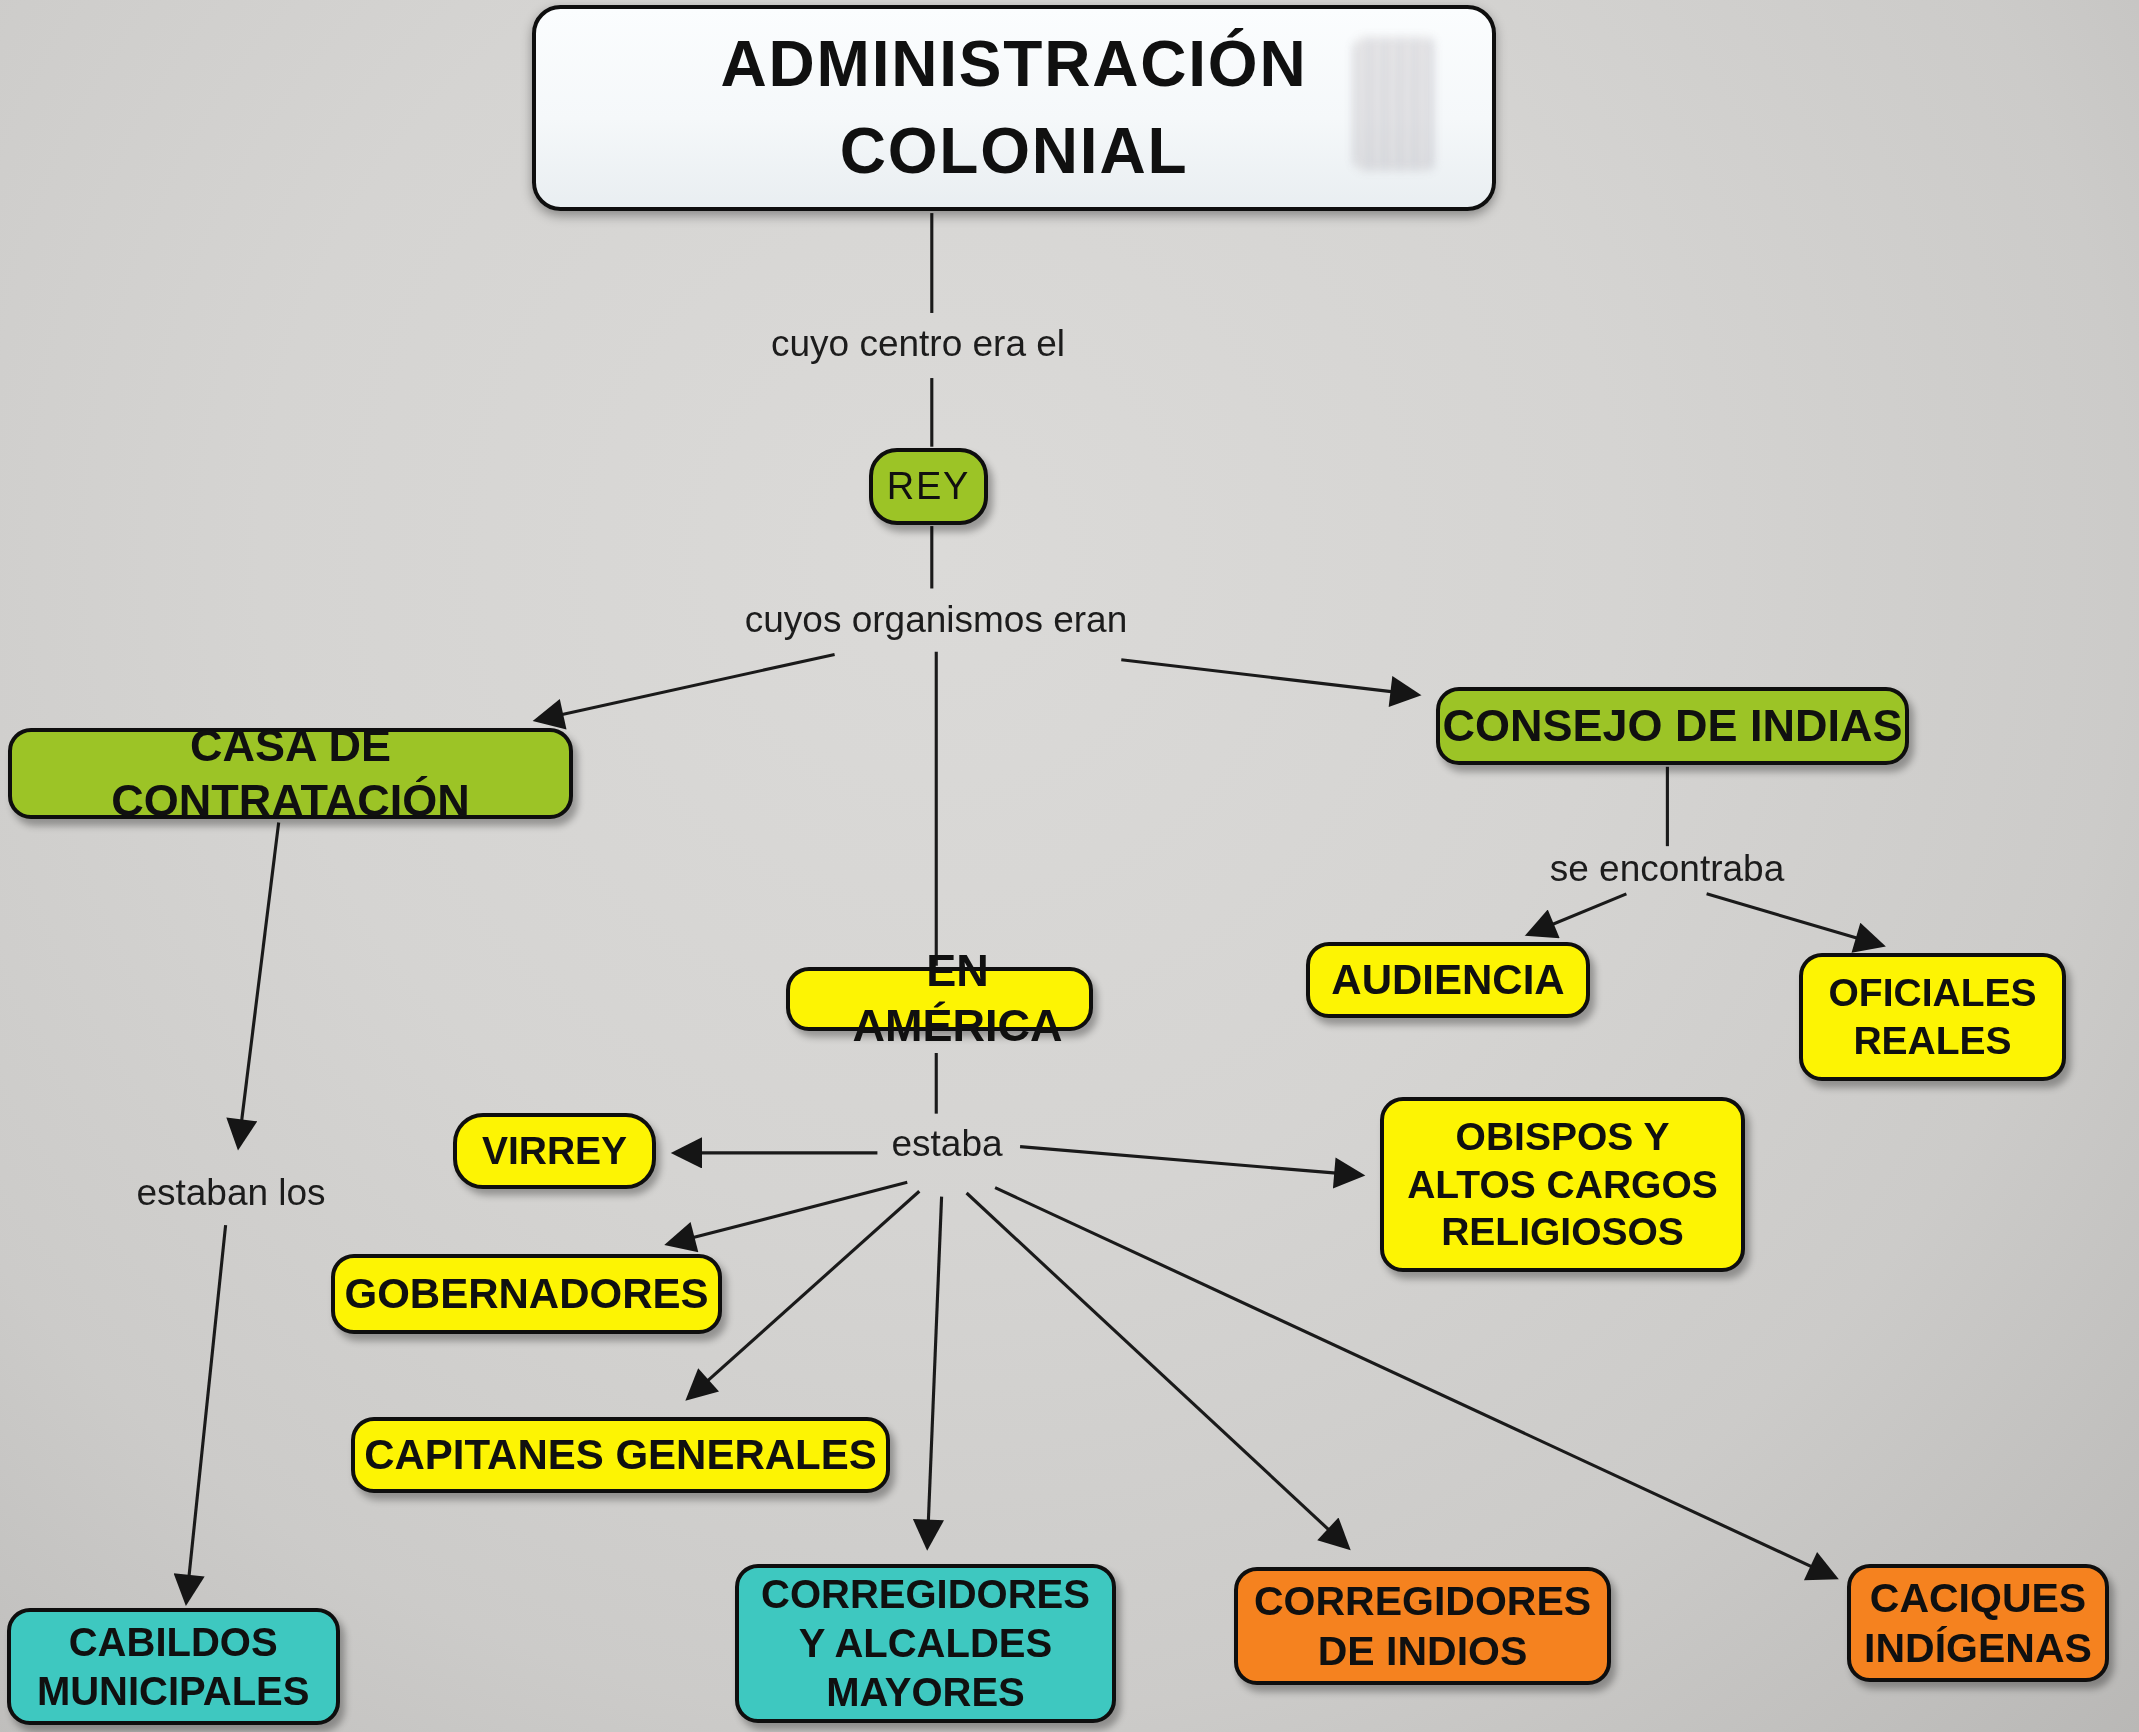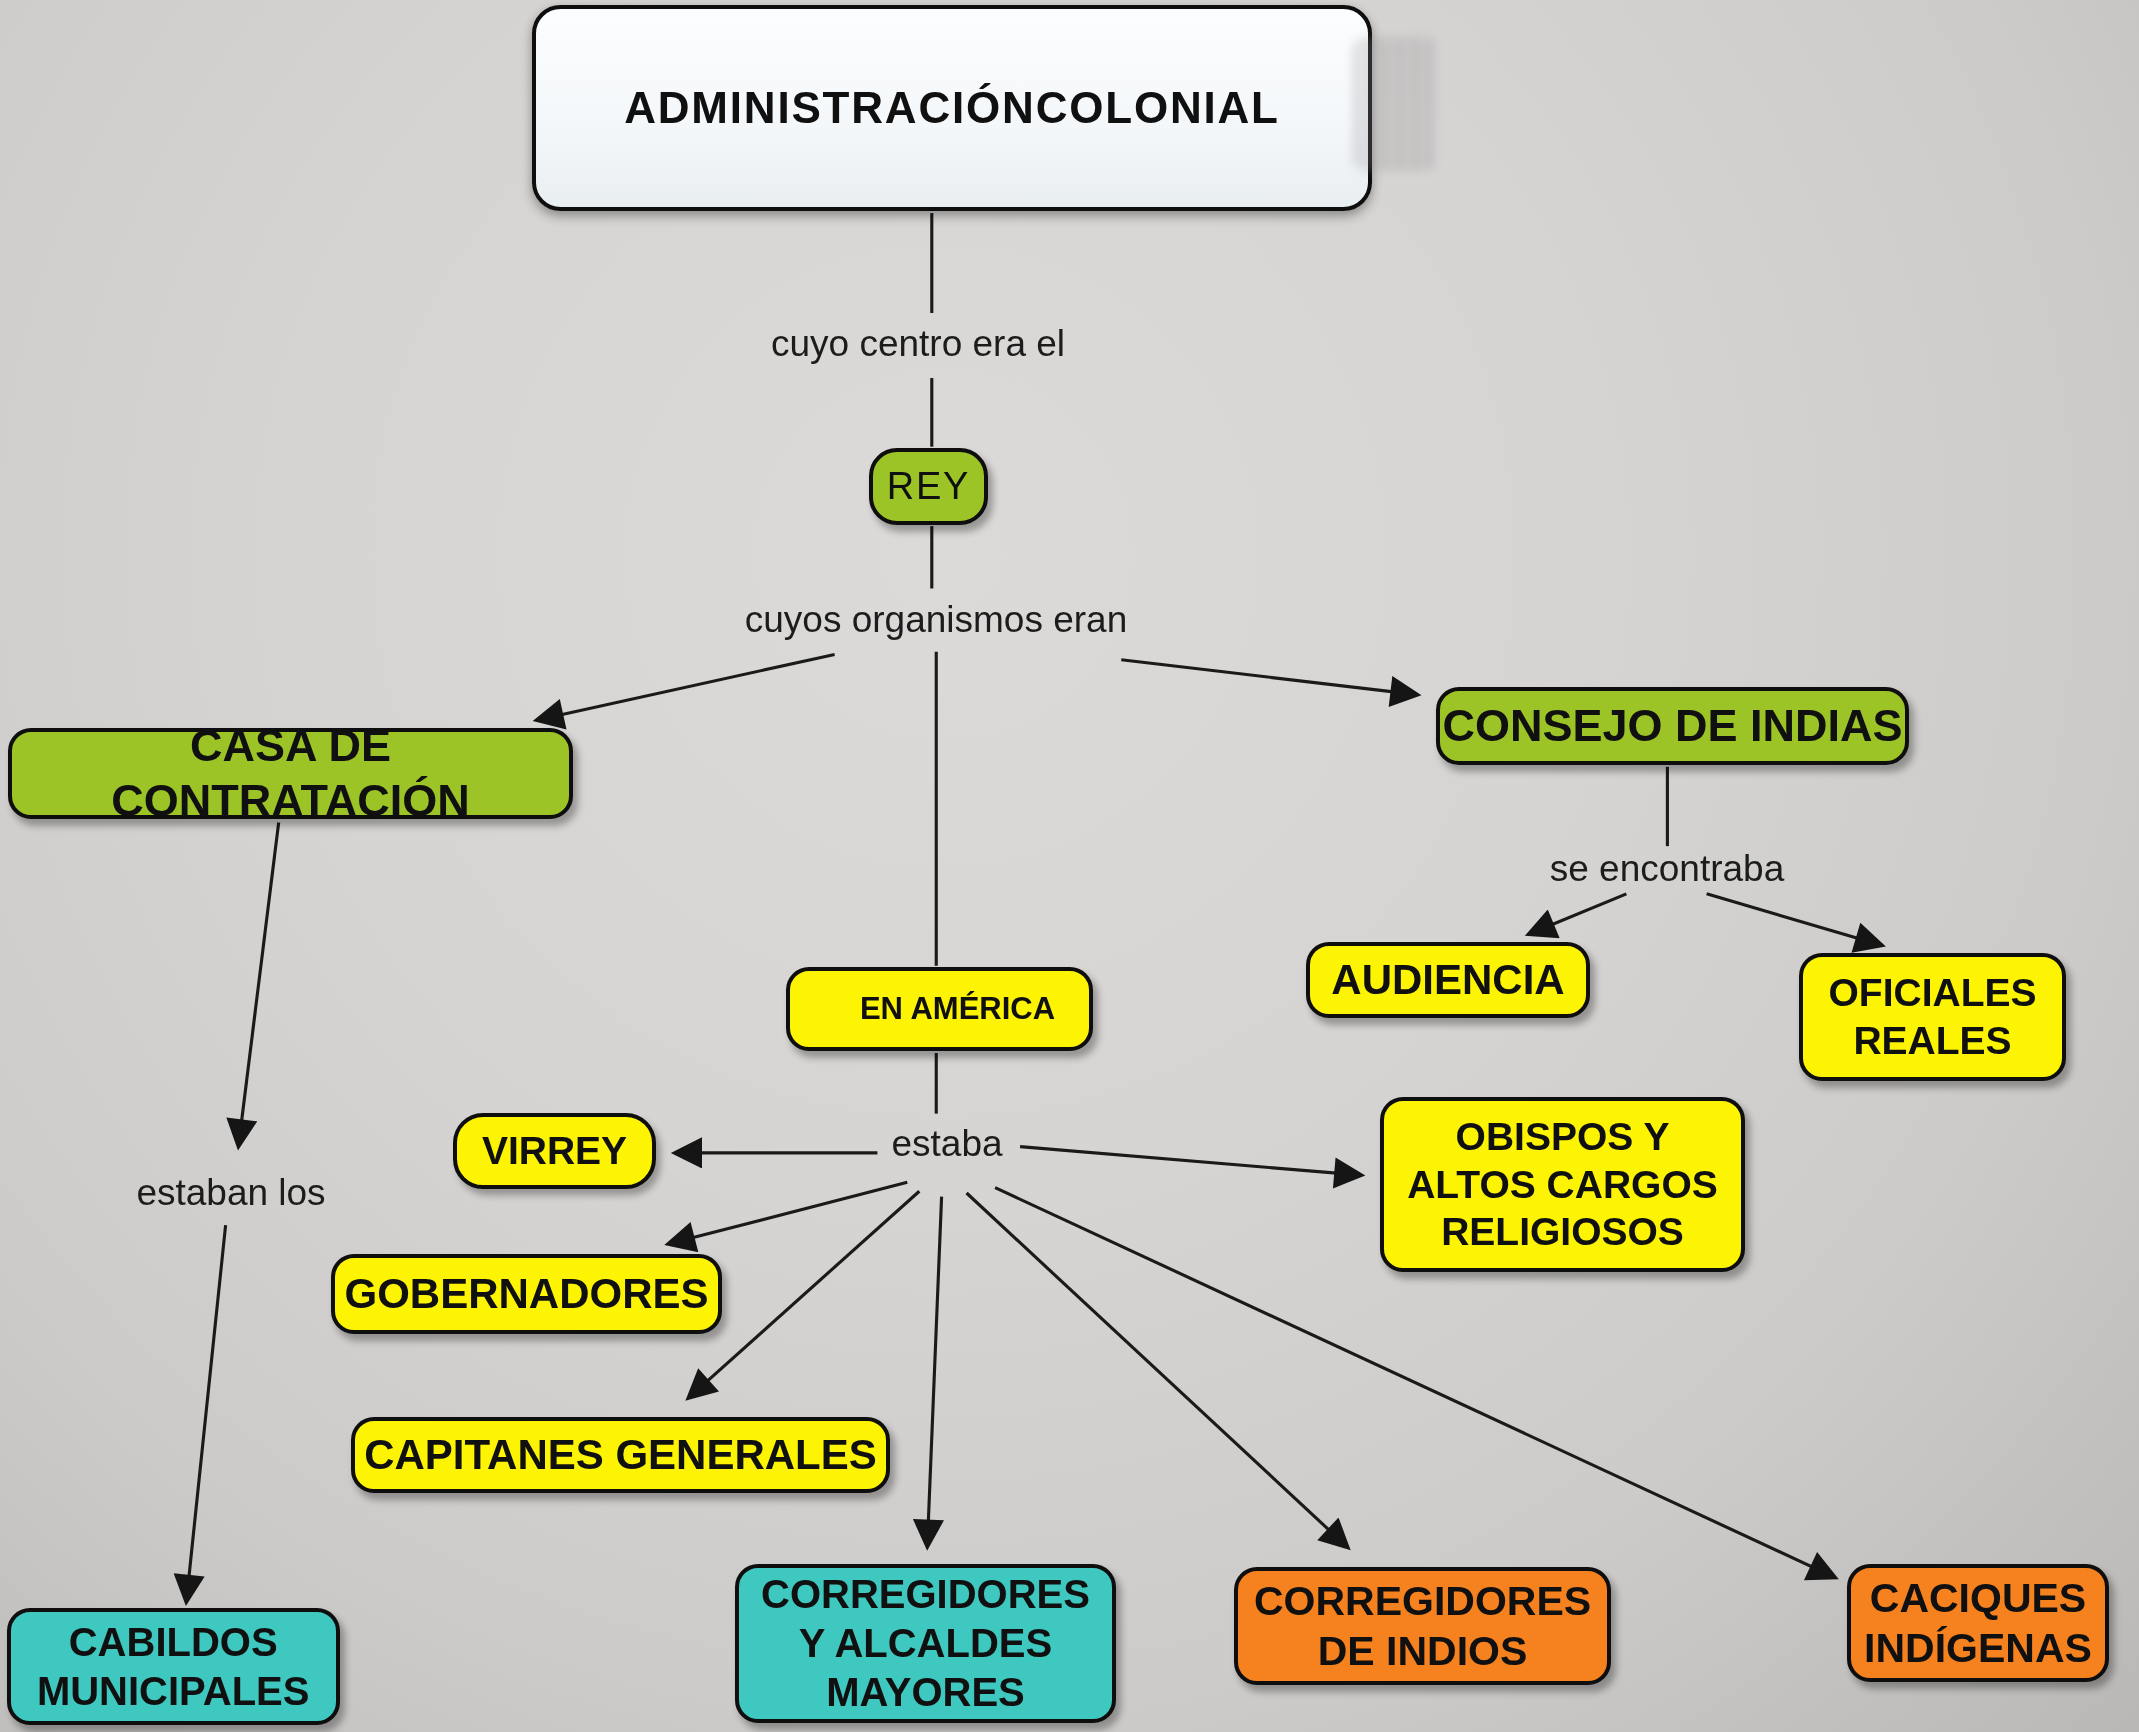--- a/index.html
+++ b/index.html
@@ -41,33 +41,33 @@
   .orange{background:var(--orange);}
   .lbl{
     position:absolute;
     transform:translate(-50%,-50%);
     font-size:37px;
     color:#1c1c1c;
     white-space:nowrap;
     font-weight:400;
   }
   #n-title{
-    left:532px;top:4.5px;width:840px;height:206px;
-    font-size:44px;letter-spacing:1.8px;line-height:1.35;
+    left:532px;top:4.5px;width:964px;height:206px;
+    font-size:64px;letter-spacing:1.8px;line-height:1.35;
     background:linear-gradient(180deg,#fbfdfe 0%, var(--titlebg) 55%, #e9eef1 100%);
     border-width:4.9px;border-radius:28.5px;
     box-shadow:0 4.5px 10.7px rgba(0,0,0,0.35);
-    flex-direction:row;
+    flex-direction:column;
   }
   #n-rey{left:869px;top:448px;width:119px;height:77px;font-size:38px;font-weight:400;letter-spacing:1.8px;border-radius:28px;}
   #n-casa{left:8px;top:728px;width:565px;height:91px;font-size:45px;}
   #n-consejo{left:1436px;top:687px;width:473px;height:78px;font-size:45px;}
   #n-audiencia{left:1306px;top:942px;width:284px;height:76px;font-size:42px;}
   #n-oficiales{left:1799px;top:953px;width:267px;height:128px;font-size:39px;}
-  #n-en-america{left:786px;top:967px;width:307px;height:84px;font-size:31px;padding-left:36px;}
+  #n-en-america{left:786px;top:967px;width:307px;height:64px;font-size:45px;padding-left:36px;}
   #n-virrey{left:453px;top:1113px;width:203px;height:76px;font-size:39px;border-radius:30px;}
   #n-obispos{left:1380px;top:1097px;width:365px;height:175px;font-size:39px;}
   #n-gobernadores{left:331px;top:1254px;width:391px;height:80px;font-size:42px;}
   #n-capitanes{left:351px;top:1417px;width:539px;height:76px;font-size:42px;}
   #n-cabildos{left:6.7px;top:1608px;width:333px;height:117px;font-size:40px;}
   #n-corr-alcaldes{left:735px;top:1564px;width:381px;height:159px;font-size:40px;}
   #n-corr-indios{left:1234px;top:1567px;width:377px;height:118px;font-size:41px;}
   #n-caciques{left:1847px;top:1564px;width:262px;height:118px;font-size:41px;}
   #l-cuyo{left:918px;top:344px;}
   #l-cuyos{left:936px;top:620px;}

